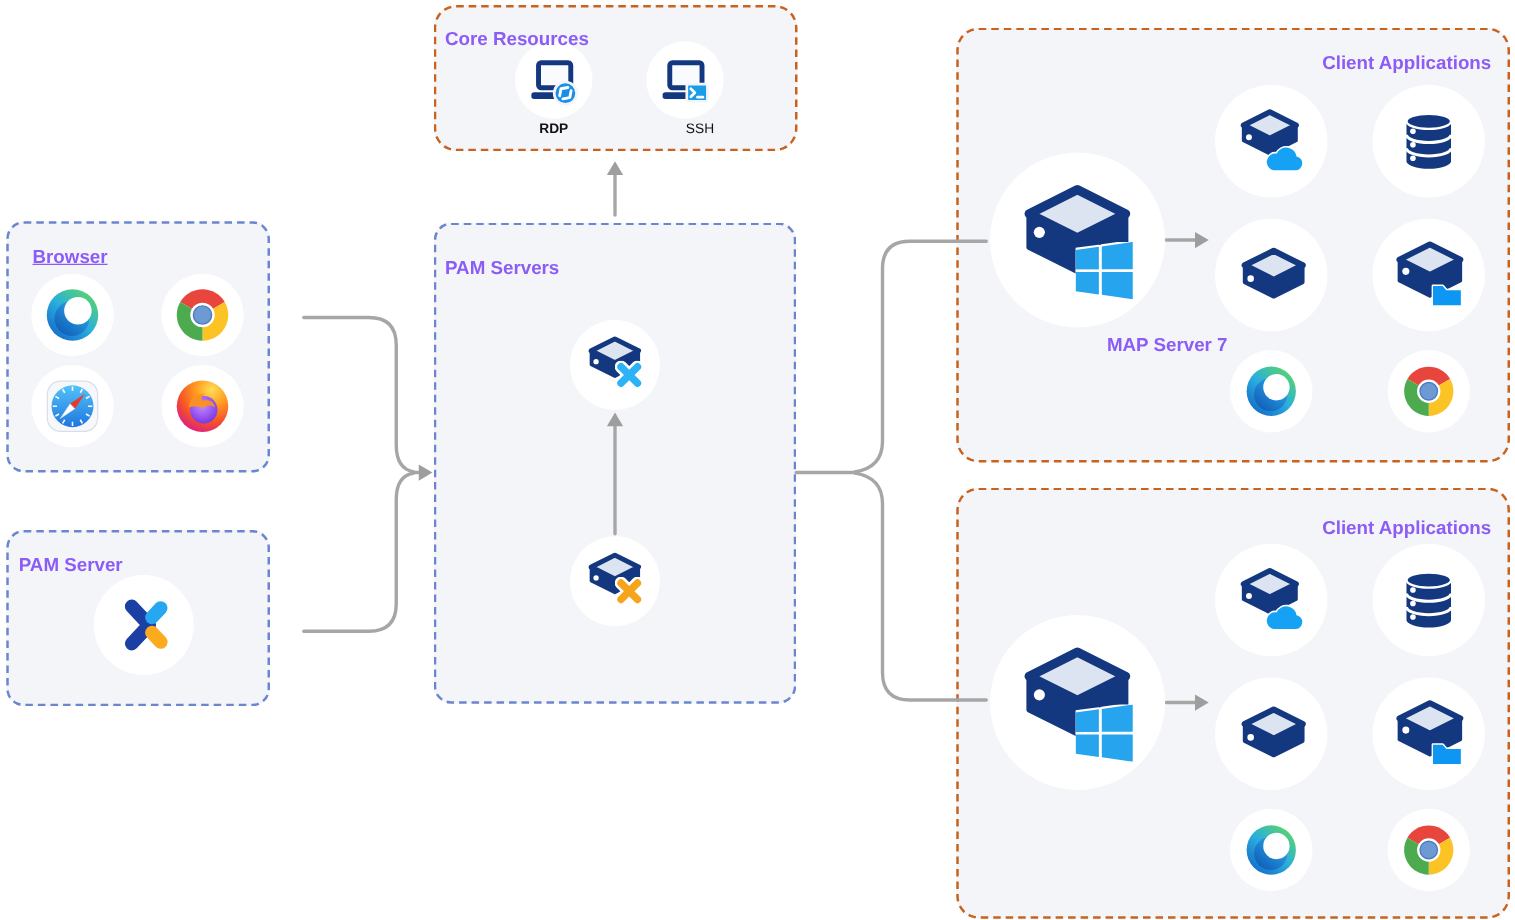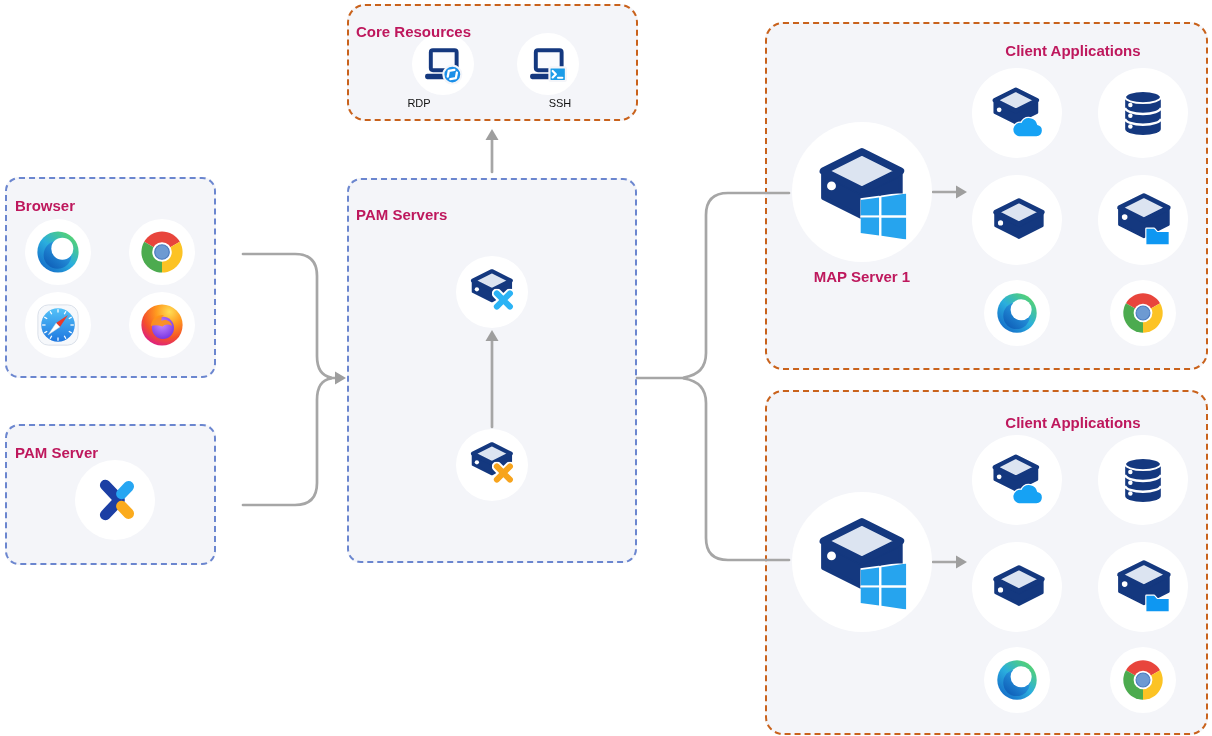--- a/index.html
+++ b/index.html
@@ -1,22 +1,22 @@
 <!DOCTYPE html>
 <html><head>
 <meta charset="utf-8">
 <style>
   html,body{margin:0;padding:0;background:#ffffff;}
   body{width:1212px;height:736px;font-family:"Liberation Sans",sans-serif;}
   .canvas{position:relative;width:1212px;height:736px;overflow:hidden;background:#fff;}
   .gbox{position:absolute;background:#f4f5f9;box-sizing:border-box;z-index:1;}
   .gbox.blue{border:2px dashed #6b86cf;border-radius:14px;}
   .gbox.orange{border:2px dashed #c9621c;border-radius:18px;}
-  .btitle{position:absolute;z-index:4;font-weight:700;font-size:15px;color:#be185d;white-space:nowrap;}
-  .btitle.ctr{text-align:center;white-space:normal;}
+  .btitle{position:absolute;z-index:4;font-weight:700;font-size:15px;color:#8b5cf6;white-space:nowrap;}
+  .btitle.ctr{text-align:right;white-space:normal;}
   .circ{position:absolute;background:#ffffff;border-radius:50%;z-index:3;
         display:flex;align-items:center;justify-content:center;}
   .clabel{position:absolute;z-index:4;font-size:11px;color:#111;text-align:center;}
   svg.connectors{position:absolute;left:0;top:0;z-index:2;}
   .defsvg{position:absolute;width:0;height:0;overflow:hidden;}
   .xblue{color:#2bb3f5;}
   .xorange{color:#f7a41d;}
 </style>
 </head>
 <body>
@@ -209,38 +209,38 @@
     <g fill="#9e9e9e">
       <polygon points="335,371.5 346,378 335,384.5"></polygon>
       <polygon points="485.5,341 492,330 498.5,341"></polygon>
       <polygon points="485.5,140 492,129 498.5,140"></polygon>
       <polygon points="956,185.5 967,192 956,198.5"></polygon>
       <polygon points="956,555.5 967,562 956,568.5"></polygon>
     </g>
   </svg>
 
   <h3 class="btitle" style="left:356px;top:8px;">Core Resources</h3>
-  <h3 class="btitle" style="left:15px;top:182px;">Browser</h3>
+  <h3 class="btitle" style="left:26px;top:182px;text-decoration:underline;">Browser</h3>
   <h3 class="btitle" style="left:15px;top:429px;">PAM Server</h3>
   <h3 class="btitle" style="left:356px;top:183px;margin-top:23px;">PAM Servers</h3>
   <h3 class="btitle ctr" style="left:953px;top:27px;width:240px;">Client Applications</h3>
   <h3 class="btitle ctr" style="left:953px;top:399px;width:240px;">Client Applications</h3>
-  <div class="btitle ctr" style="left:742px;top:268px;width:240px;">MAP Server 1</div>
+  <div class="btitle ctr" style="left:742px;top:268px;width:240px;">MAP Server 7</div>
 
   <div class="circ" style="left:412px;top:33px;width:62px;height:62px;">
     <svg width="46" height="43" viewBox="0 0 64 60">
         <use href="#sym-rdp"></use>
       </svg>
   </div>
   <div class="circ" style="left:517px;top:33px;width:62px;height:62px;">
     <svg width="46" height="43" viewBox="0 0 64 60">
         <use href="#sym-ssh"></use>
       </svg>
   </div>
-  <div class="clabel" style="left:389px;top:97px;width:60px;">RDP</div>
+  <div class="clabel" style="left:413px;top:97px;width:60px;font-weight:bold;">RDP</div>
   <div class="clabel" style="left:530px;top:97px;width:60px;">SSH</div>
 
   <div class="circ" style="left:25px;top:219px;width:66px;height:66px;">
     <svg width="46" height="46" viewBox="0 0 48 48">
         <use href="#sym-edge"></use>
       </svg>
   </div>
   <div class="circ" style="left:129px;top:219px;width:66px;height:66px;">
     <svg width="46" height="46" viewBox="0 0 48 48">
         <use href="#sym-chrome"></use>

